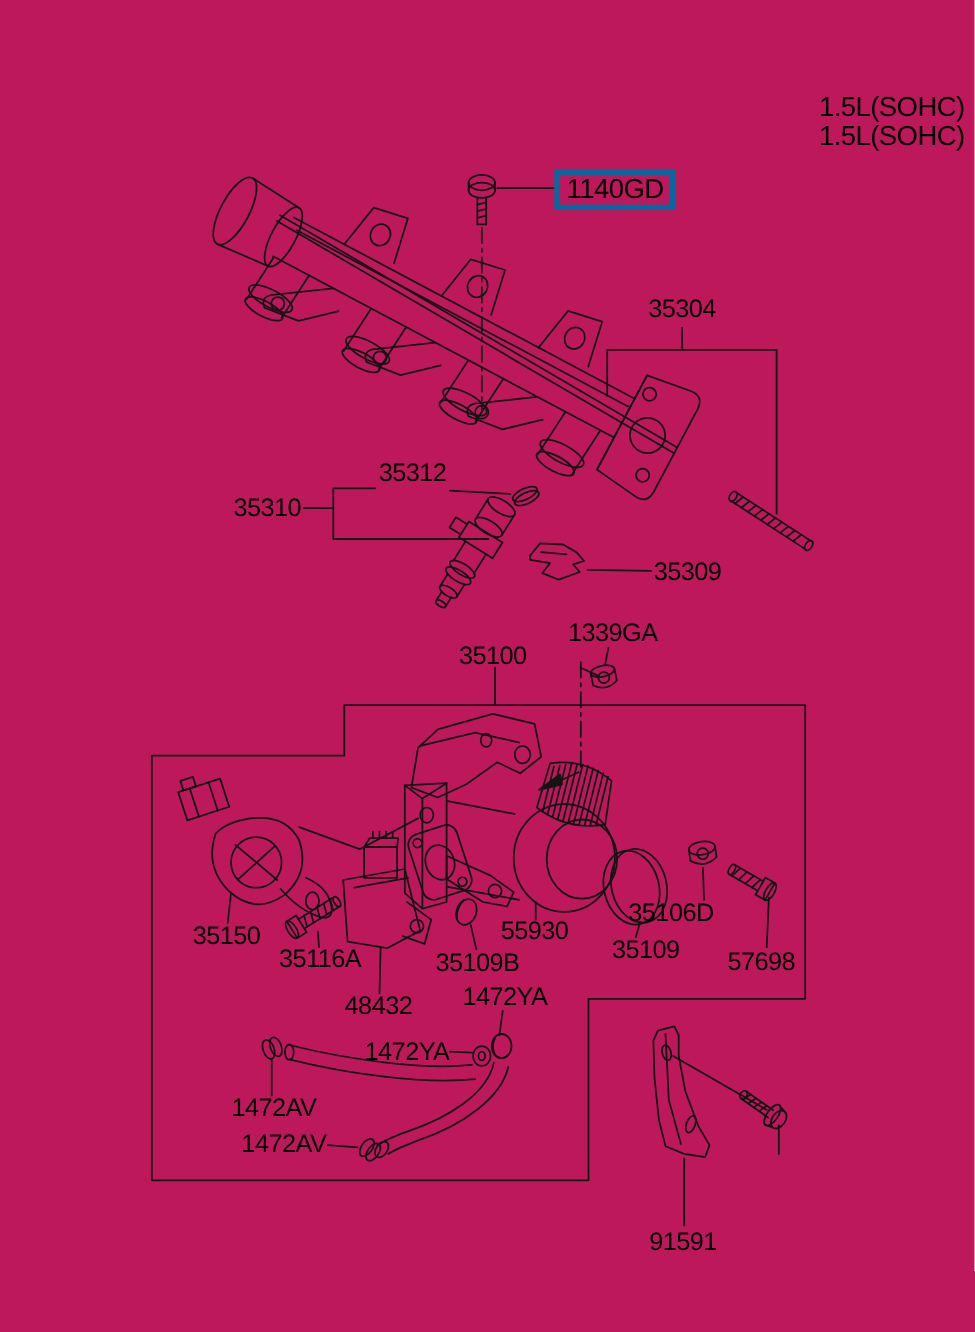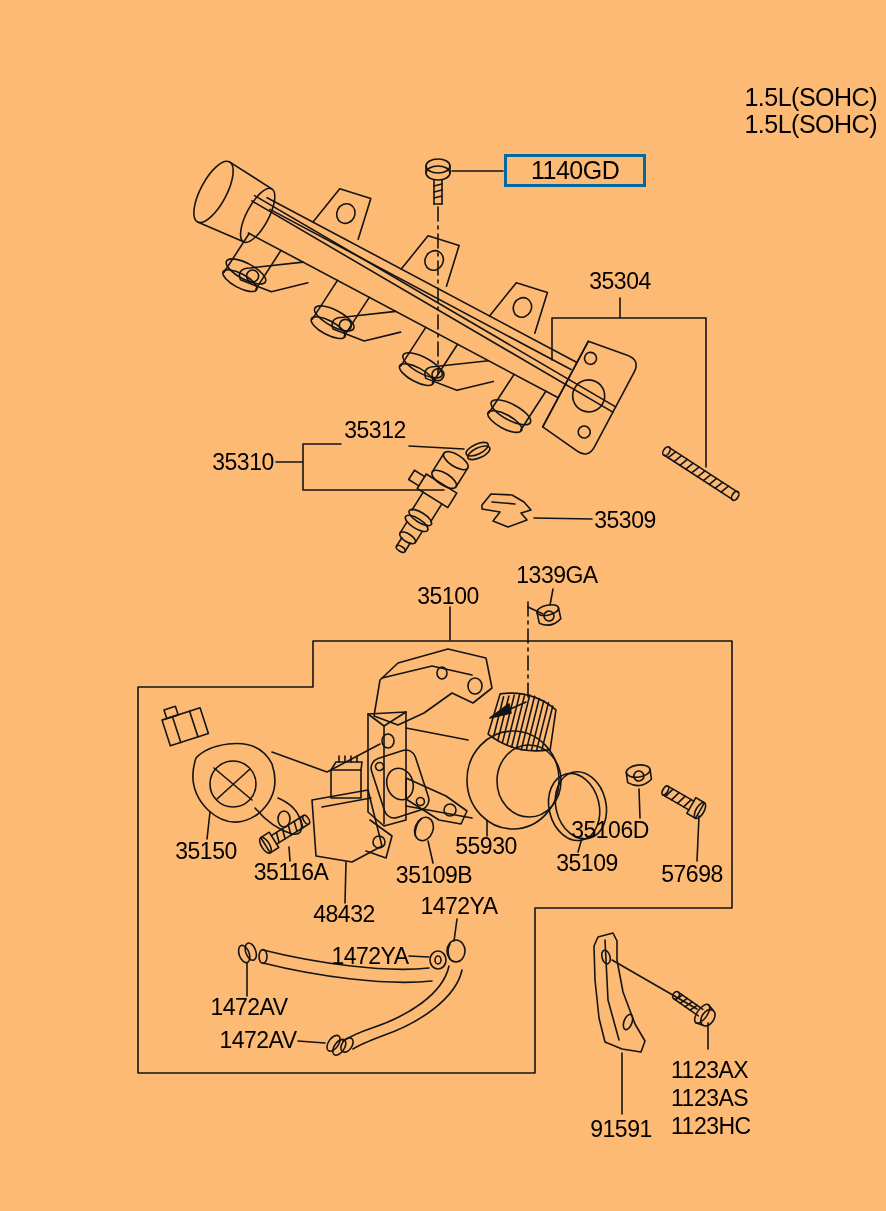--- a/index.html
+++ b/index.html
@@ -1,24 +1,24 @@
 <!DOCTYPE html>
 <html><head>
 <meta charset="utf-8">
 <style>
   html,body{margin:0;padding:0;background:#fff;}
-  #page{position:relative;width:886px;height:1211px;background:#fdba74;overflow:hidden;
+  #page{position:relative;width:886px;height:1211px;background:#be185d;overflow:hidden;
         font-family:"Liberation Sans", sans-serif;color:#000;}
   #art{position:absolute;left:0;top:0;}
   .lbl{position:absolute;transform:translate(-50%,-50%);font-size:23px;white-space:nowrap;
        letter-spacing:-0.5px;line-height:1;text-align:right;}
   .variant{position:absolute;right:9px;top:84px;text-align:right;font-size:25px;line-height:27px;
        letter-spacing:-0.5px;}
-  .hl-box{position:absolute;left:504px;top:154px;border:3px solid #0369a1;height:27px;
-       line-height:27px;padding:0 24px;font-size:25px;letter-spacing:-0.5px;}
+  .hl-box{position:absolute;left:504px;top:154px;border:5px solid #0369a1;height:27px;
+       line-height:27px;padding:0 6px;font-size:25px;letter-spacing:-0.5px;}
   .bolt-list{position:absolute;left:671px;top:1056px;font-size:23px;line-height:28px;
        letter-spacing:-0.5px;}
 </style>
 </head>
 <body>
 
 <div id="page">
 
 <svg id="art" width="886" height="1211" viewBox="0 0 886 1211" stroke="#141414" fill="none" stroke-width="1.6" stroke-linecap="round" stroke-linejoin="round">
 
@@ -311,19 +311,14 @@
 <div class="lbl" style="left:486px;top:846px">55930</div>
 <div class="lbl" style="left:587px;top:863px">35109</div>
 <div class="lbl" style="left:610px;top:830px">35106D</div>
 <div class="lbl" style="left:692px;top:874px">57698</div>
 <div class="lbl" style="left:459px;top:906px">1472YA</div>
 <div class="lbl" style="left:370px;top:956px">1472YA</div>
 <div class="lbl" style="left:249px;top:1007px">1472AV</div>
 <div class="lbl" style="left:258px;top:1040px">1472AV</div>
 <div class="lbl" style="left:621px;top:1129px">91591</div>
 
-<div class="bolt-list">
-  <div>1123AX</div>
-  <div>1123AS</div>
-  <div>1123HC</div>
+
 </div>
 
-</div>
-
 </body></html>

